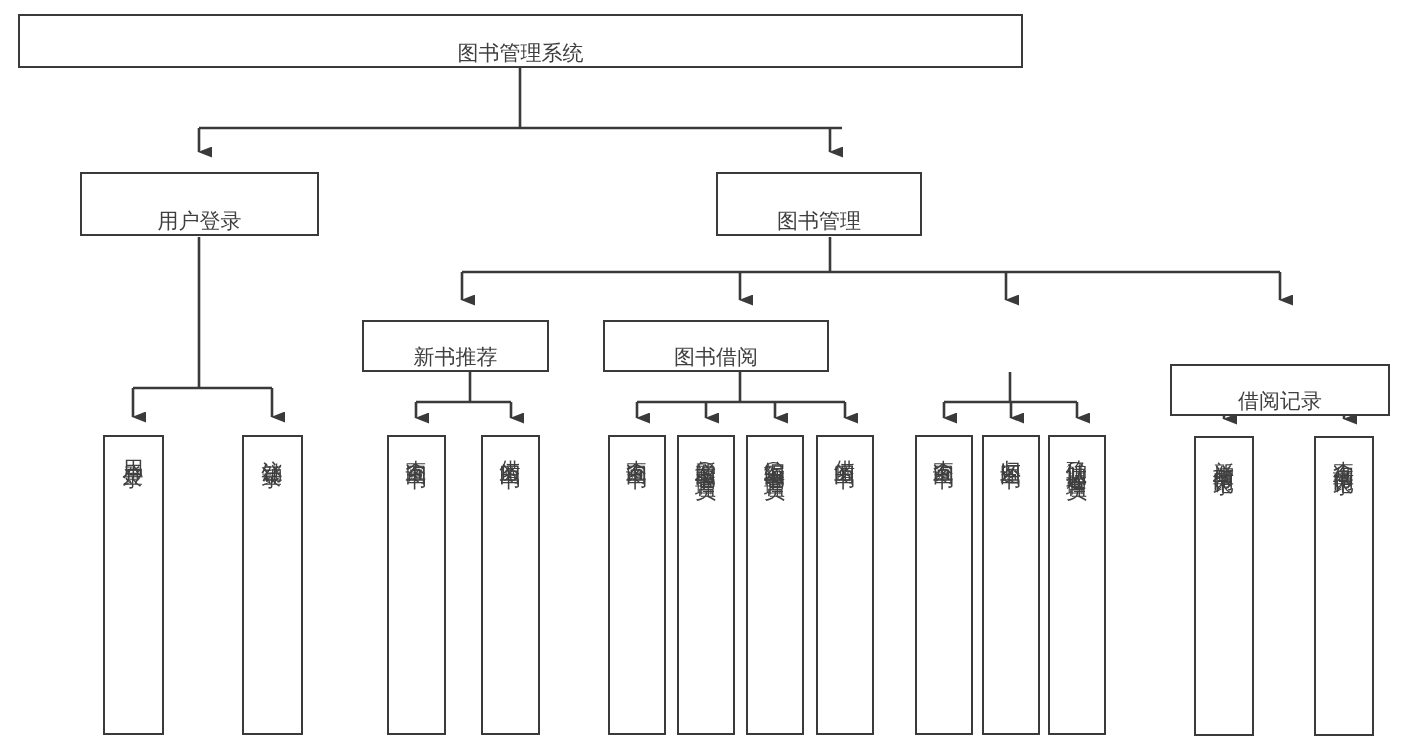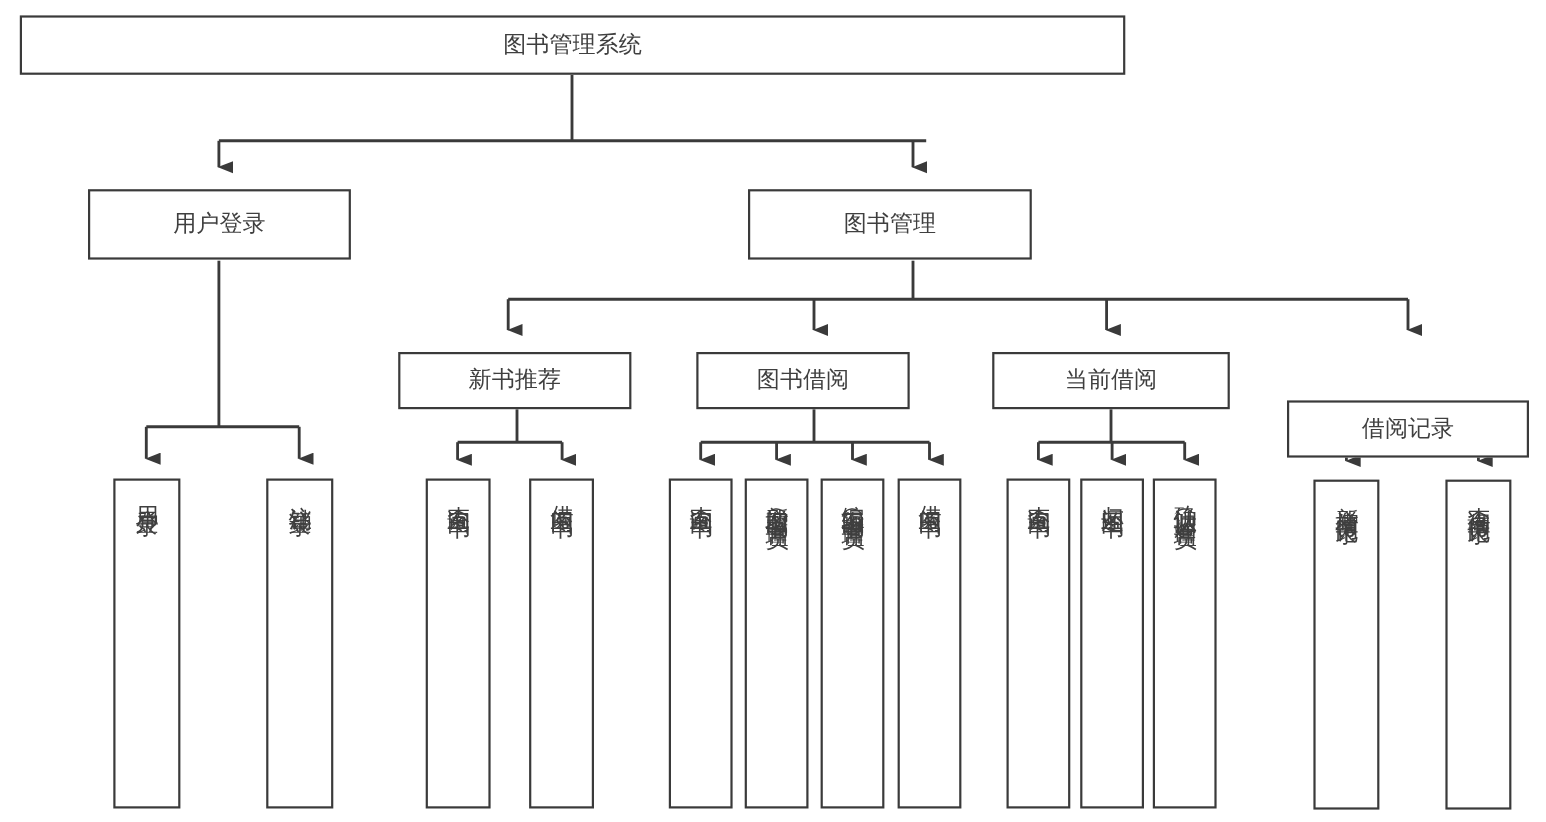--- a/index.html
+++ b/index.html
@@ -26,21 +26,21 @@
     width: 1405px;
     height: 747px;
     pointer-events: none;
   }
   .node {
     position: absolute;
     box-sizing: border-box;
     background: #ffffff;
     border: 2px solid #3a3a3a;
     display: flex;
-    align-items: center;
+    align-items: flex-end;
     justify-content: center;
     color: #3f3f3f;
   }
   .node-label {
     color: #3f3f3f;
     line-height: 1.18;
     text-align: center;
     white-space: nowrap;
   }
   .horiz .node-label {
@@ -120,32 +120,29 @@
     </g>
   </svg>
 
   <div class="node horiz" style="left:18px; top:14px; width:1005px; height:54px;">
     <span class="node-label">图书管理系统</span>
   </div>
 
   <div class="node horiz" style="left:80px; top:172px; width:239px; height:64px;">
     <span class="node-label">用户登录</span>
   </div>
-  <div class="node horiz" style="left:680px; top:172px; width:258px; height:64px;">
+  <div class="node horiz" style="left:716px; top:172px; width:206px; height:64px;">
     <span class="node-label">图书管理</span>
   </div>
 
-  <div class="node horiz" style="left:362px; top:320px; width:212px; height:52px;">
+  <div class="node horiz" style="left:362px; top:320px; width:187px; height:52px;">
     <span class="node-label">新书推荐</span>
   </div>
-  <div class="node horiz" style="left:633px; top:320px; width:194px; height:52px;">
+  <div class="node horiz" style="left:603px; top:320px; width:226px; height:52px;">
     <span class="node-label">图书借阅</span>
-  </div>
-  <div class="node horiz" style="left:902px; top:320px; width:216px; height:52px;">
-    <span class="node-label">当前借阅</span>
   </div>
   <div class="node horiz" style="left:1170px; top:320px; width:220px; height:52px;margin-top:44px;">
     <span class="node-label">借阅记录</span>
   </div>
 
   <div class="node vert" style="left:103px; top:435px; width:61px; height:300px;">
     <span class="node-label">用户登录</span>
   </div>
   <div class="node vert" style="left:242px; top:435px; width:61px; height:300px;">
     <span class="node-label">注销登录</span>

